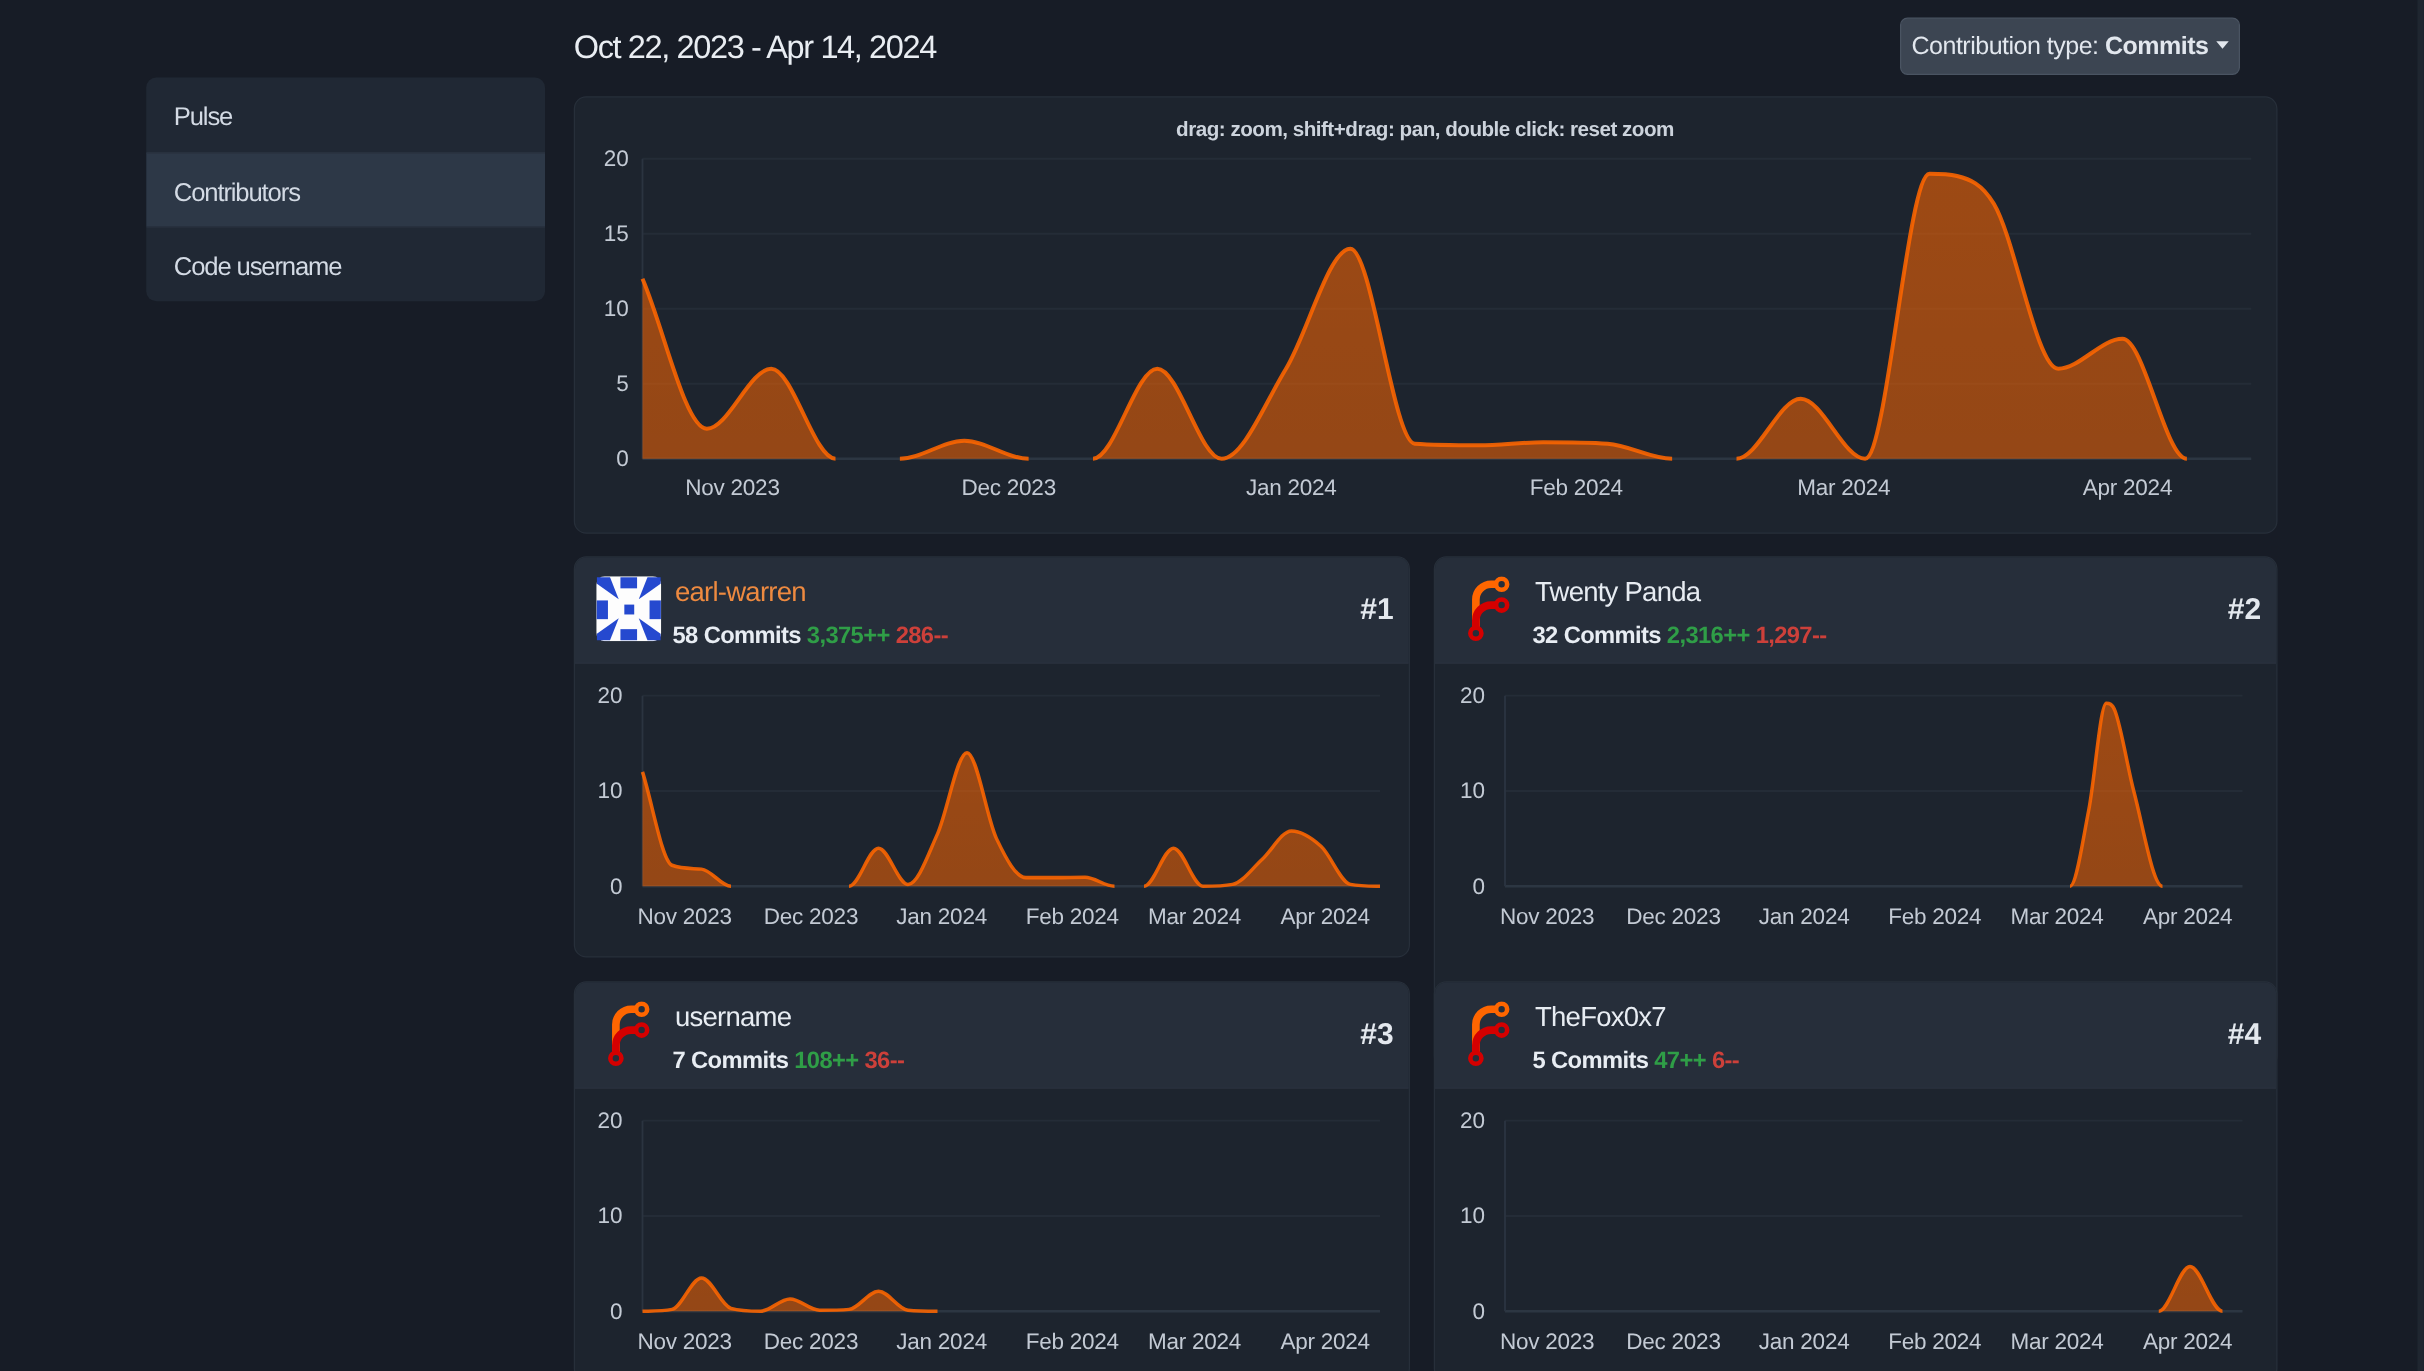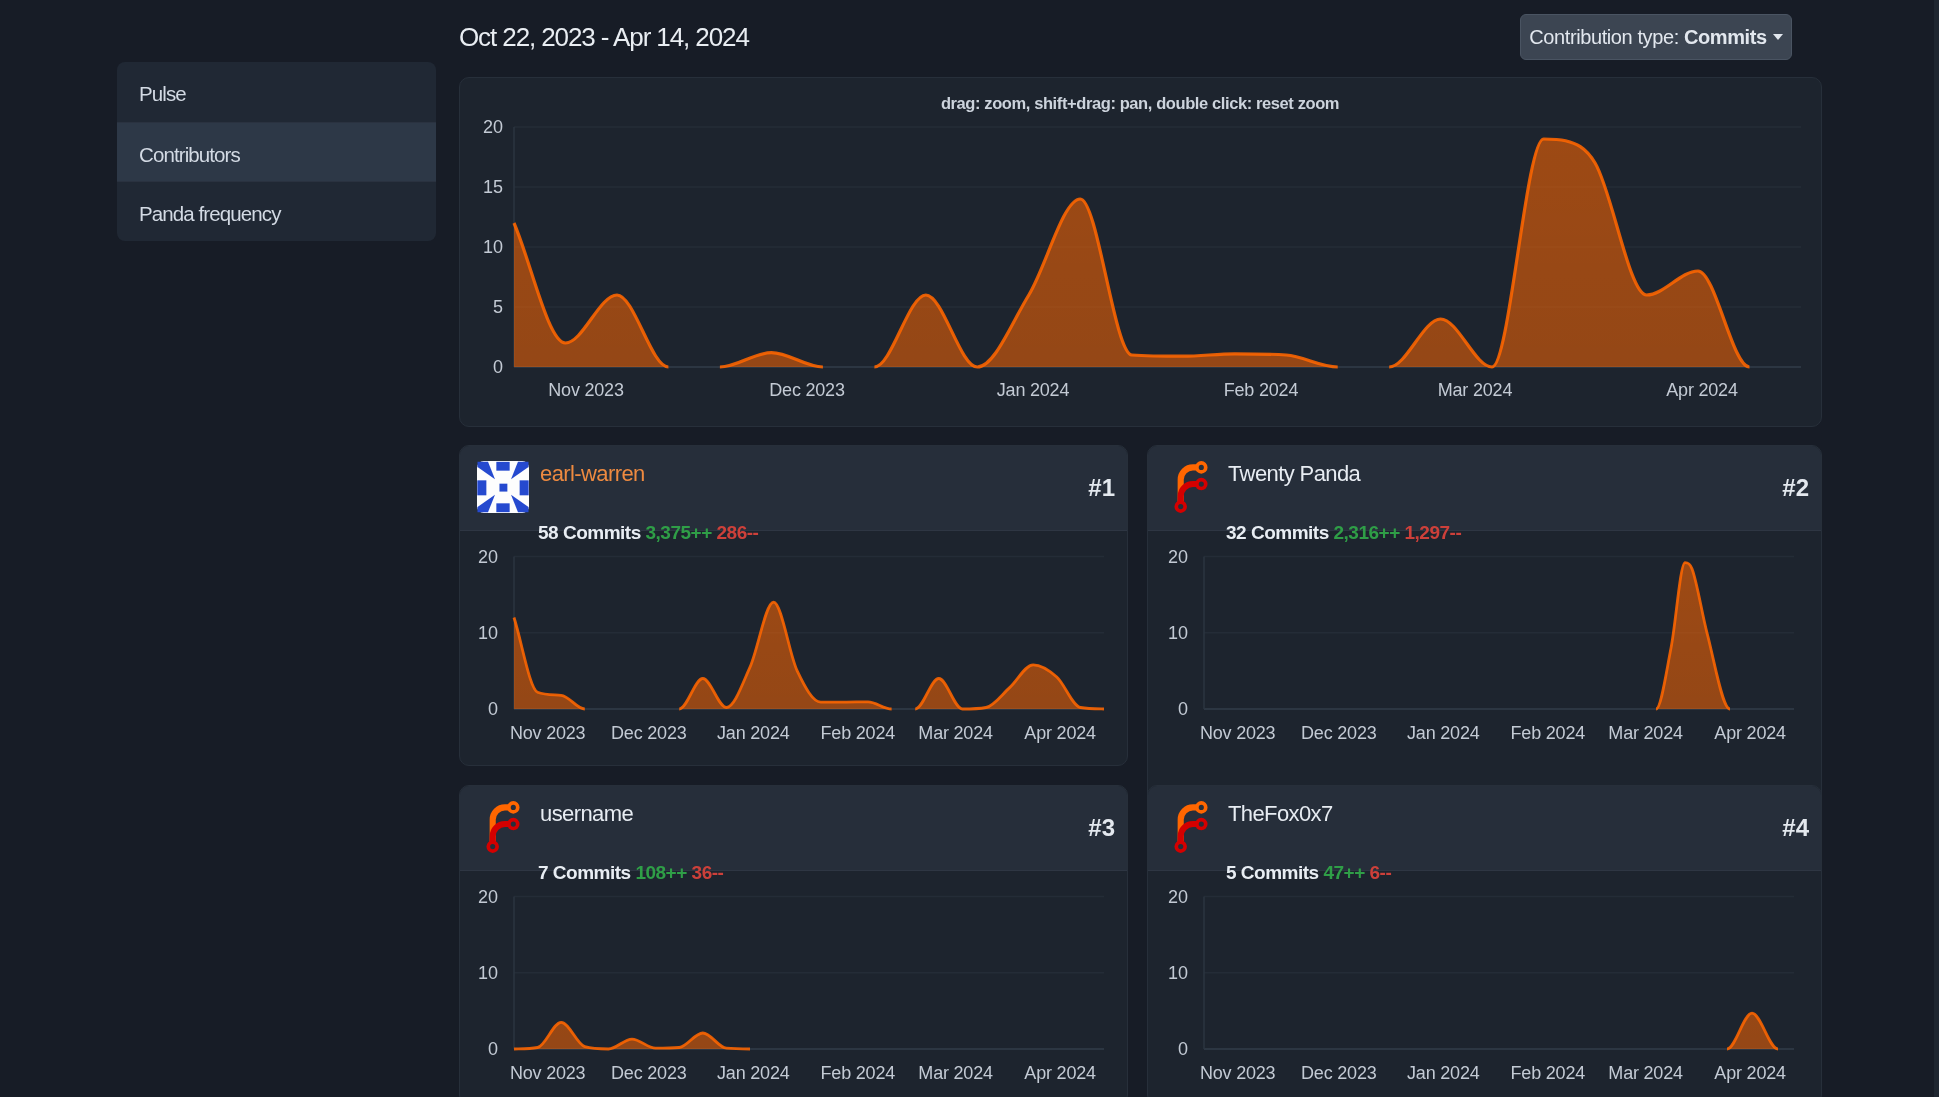--- a/index.html
+++ b/index.html
@@ -9,32 +9,32 @@
 .mi:first-child { border-top:none; }
 .mi.sel { background:#2d3847; }
 .h1 { position:absolute; left:459px; top:22px; font-size:26px; color:#e9edf2; letter-spacing:-1.1px; white-space:nowrap; }
 .btn { position:absolute; left:1520px; top:14px; width:272px; height:46px; background:#3c4552; border:1px solid #4a5462; border-radius:6px; color:#e2e7ee; font-size:20px; line-height:44px; text-align:center; letter-spacing:-0.4px; white-space:nowrap; }
 .btn b { font-weight:bold; }
 .caret { display:inline-block; width:0; height:0; border-left:5.5px solid transparent; border-right:5.5px solid transparent; border-top:6.5px solid #e2e7ee; margin-left:6px; vertical-align:middle; margin-top:-3px; }
 .bigbox { position:absolute; left:459px; top:77px; width:1363px; height:350px; background:#1d242e; border-radius:10px; border:1px solid #272f3a; }
 .card { position:absolute; background:#1d242e; border-radius:10px; border:1px solid #272f3a; }
 .chead { position:relative; height:85px; background:#262e3a; border-bottom:1px solid #2e3643; border-radius:9px 9px 0 0;padding-left:28px; }
 .cname { position:absolute; left:80px; top:15px; font-size:22px; letter-spacing:-0.6px; }
-.cstats { position:absolute; left:78px; top:52px; font-size:19px; font-weight:bold; letter-spacing:-0.5px;margin-top:24px; }
+.cstats { position:absolute; left:78px; top:52px; font-size:19px; font-weight:bold; letter-spacing:-0.5px; }
 .cnum { color:#e8edf3; }
 .gr { color:#2f9e47; }
 .rd { color:#cd403a; }
 .crank { position:absolute; right:12px; top:28px; font-size:24px; font-weight:bold; color:#e3e8ee; }
 .sbar { position:absolute; right:0; top:0; width:5px; height:1097px; background:#1f2630; }
 </style></head>
 <body>
 <div class="menu">
 <div class="mi">Pulse</div>
 <div class="mi sel">Contributors</div>
-<div class="mi">Panda frequency</div>
+<div class="mi">Code username</div>
 </div>
 <div class="h1">Oct 22, 2023 - Apr 14, 2024</div>
 <div class="btn">Contribution type: <b>Commits</b><span class="caret"></span></div>
 <div class="bigbox"></div>
 <div class="card" style="left:459px;top:445px;width:669px;height:321px">
 <div class="chead">
       <svg width="52" height="52" viewBox="0 0 50 50" style="position:absolute;left:17px;top:15px" xmlns="http://www.w3.org/2000/svg">
 <rect x="0" y="0" width="50" height="50" rx="6.5" fill="#fdfdfd"></rect>
 <g fill="#2549cf">
 <rect x="18.6" y="0.8" width="12.8" height="8.5"></rect>

